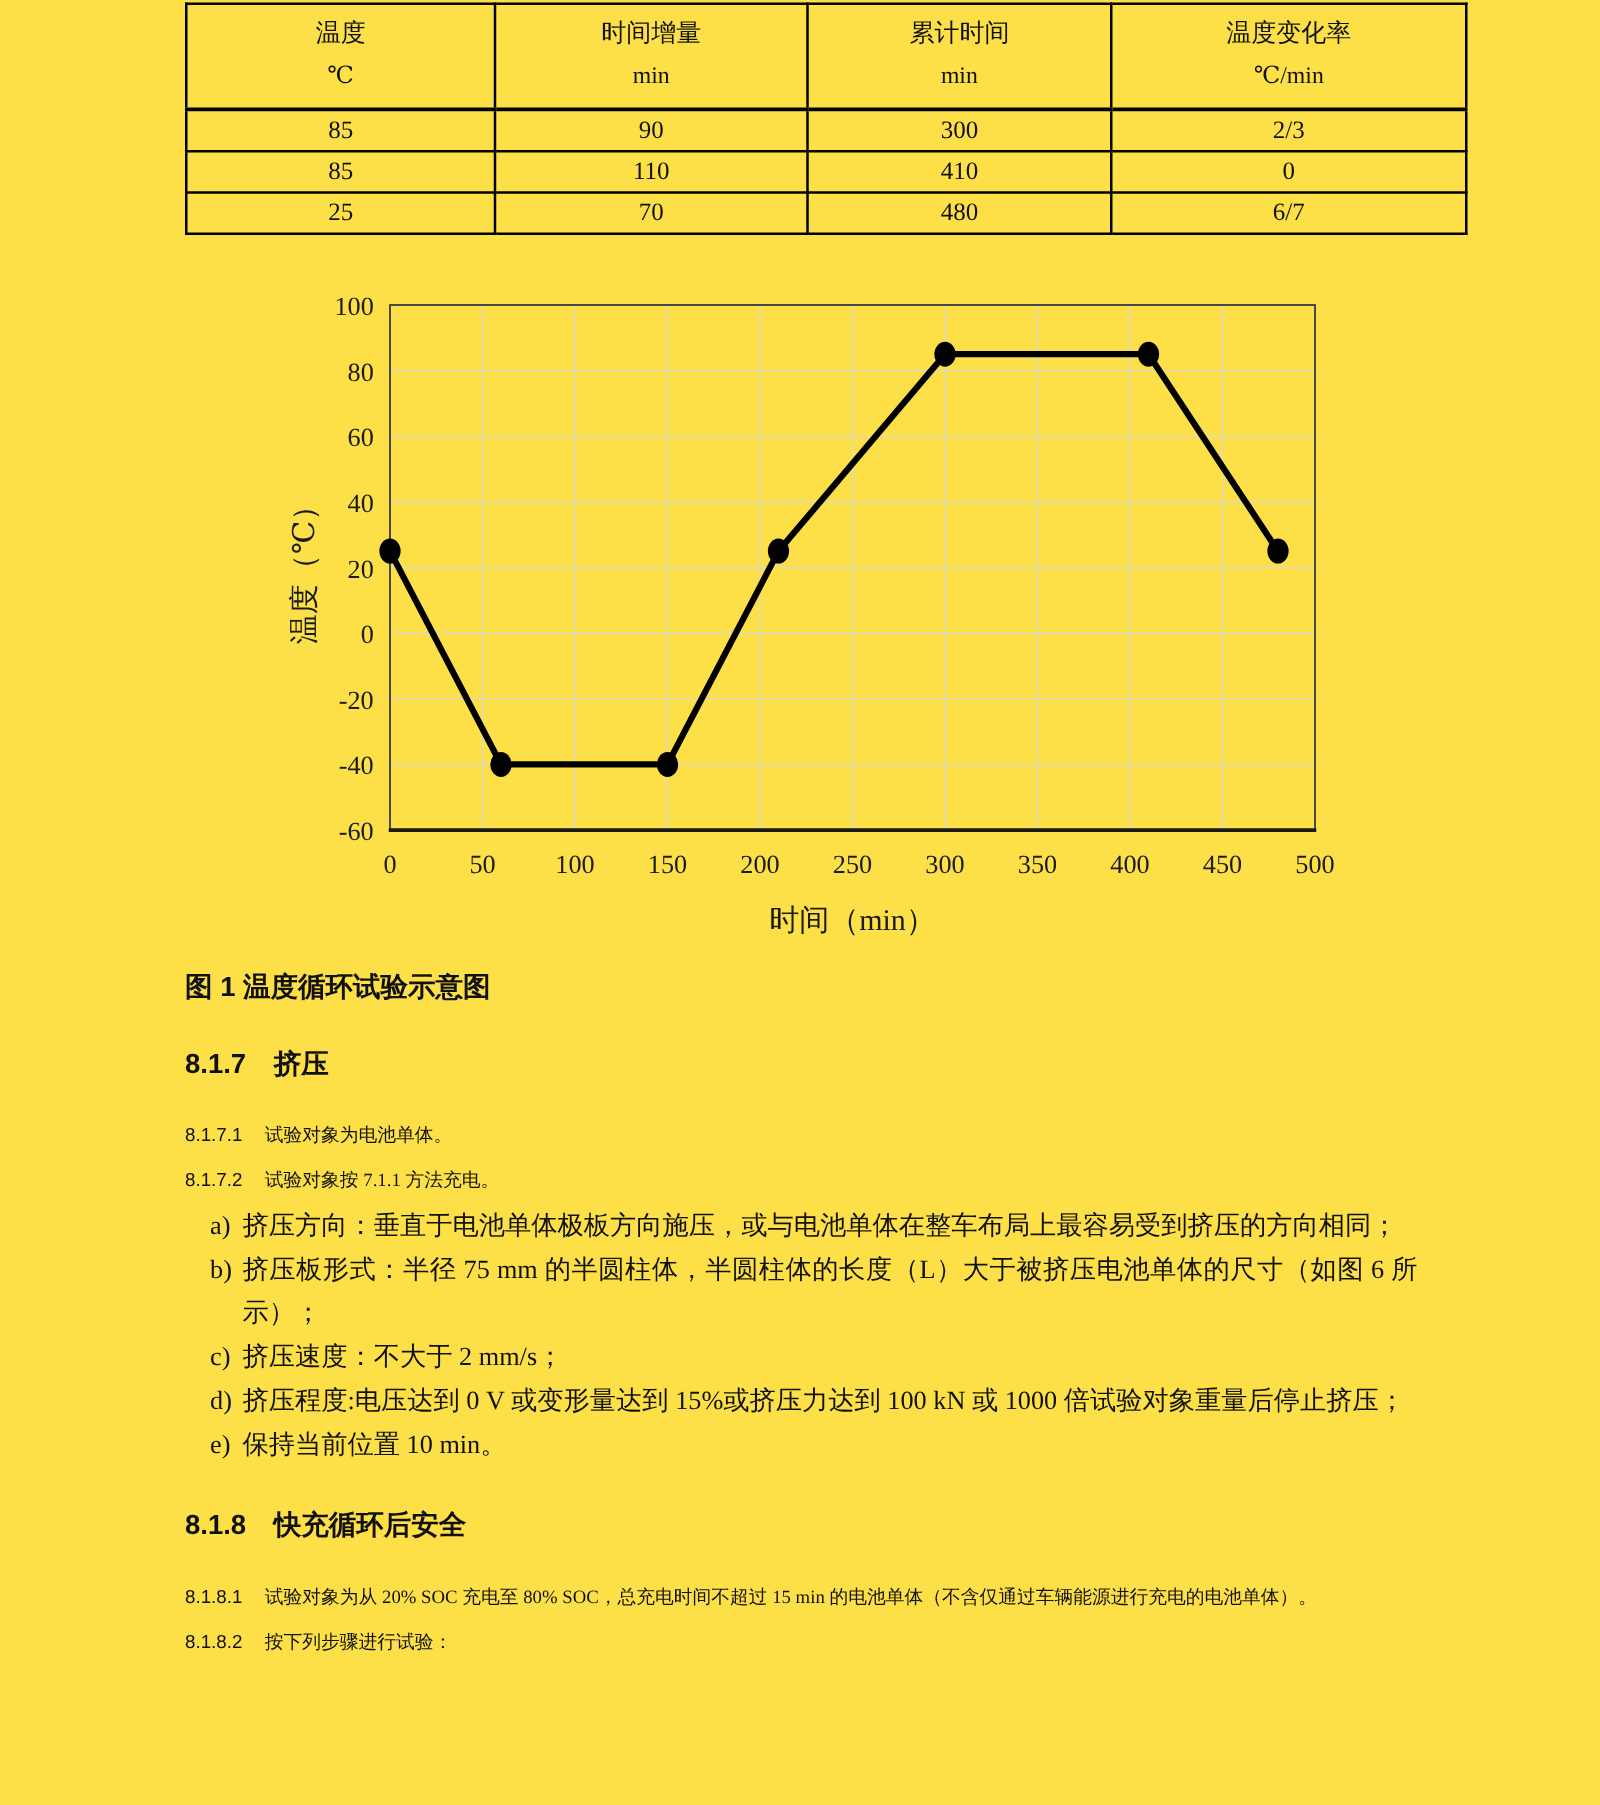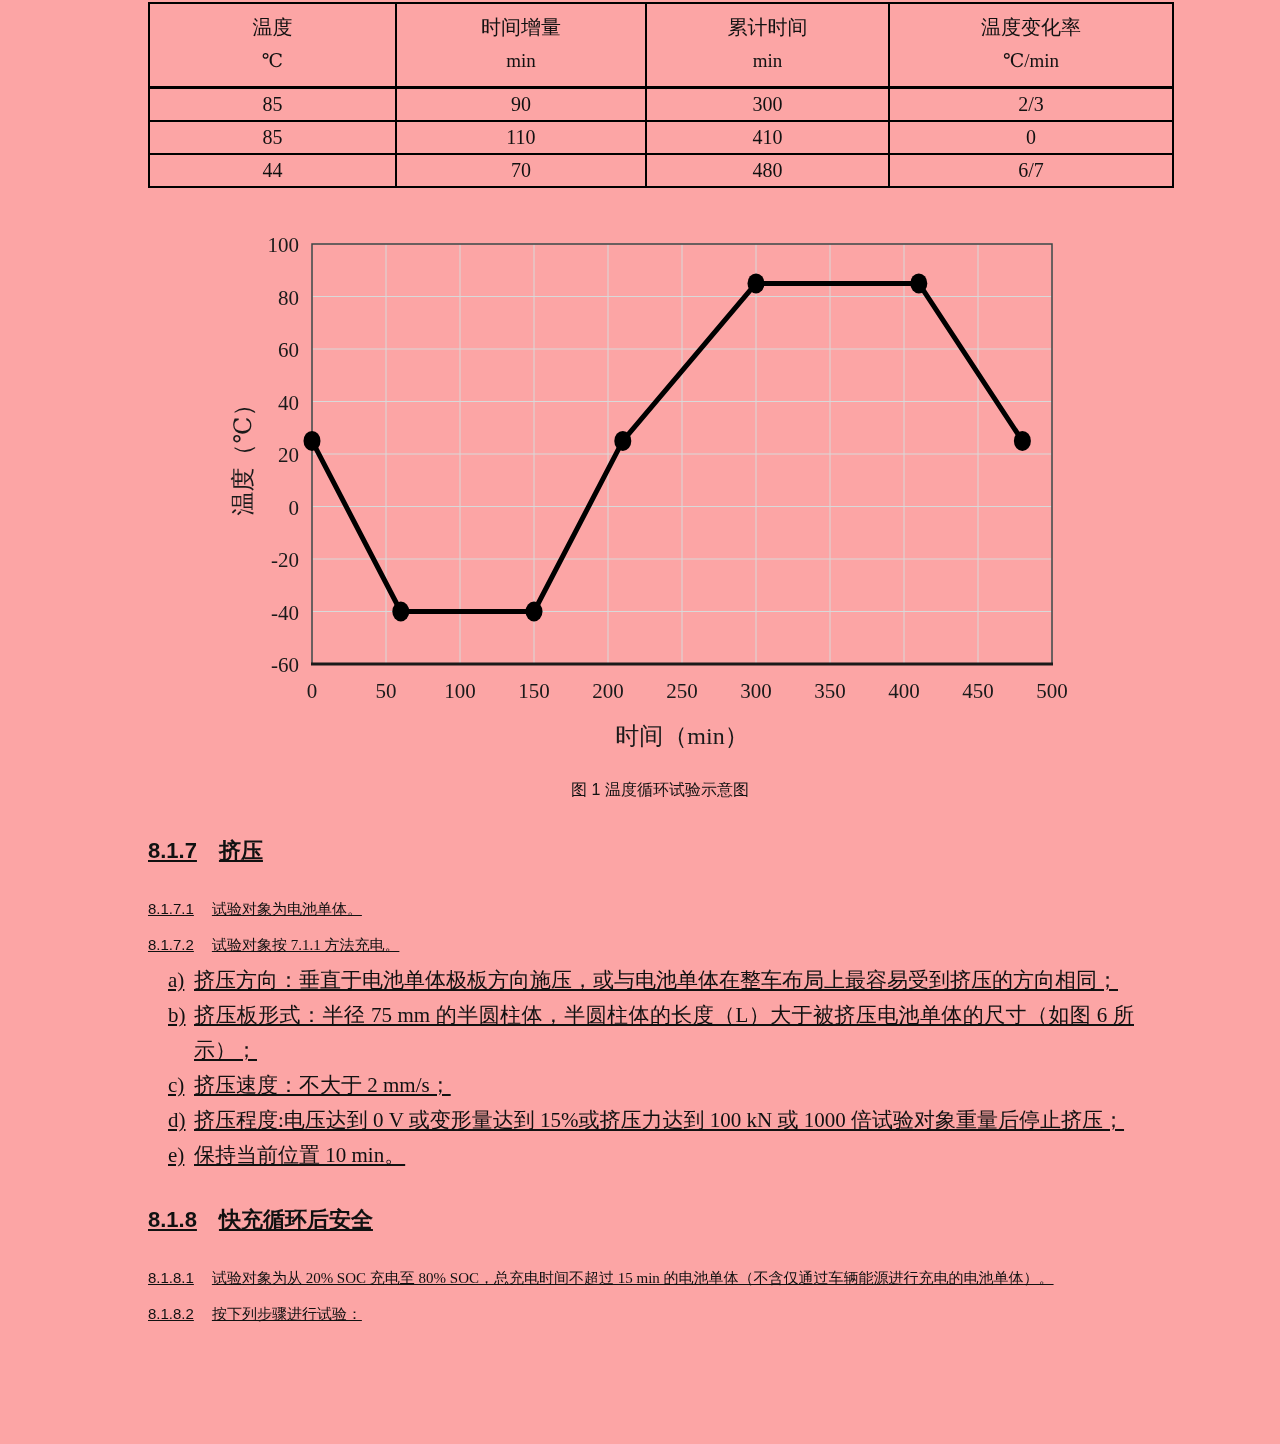--- a/index.html
+++ b/index.html
@@ -1,35 +1,35 @@
 <!DOCTYPE html>
 <html><head>
 <meta charset="utf-8">
 <style>
   html,body{margin:0;padding:0;background:#ffffff;}
   body{font-family:"Liberation Serif","DejaVu Serif",serif;color:#111111;}
-  .page{width:1280px;height:1444px;box-sizing:border-box;padding:0 108px 0 148px;overflow:hidden;background:#fca5a5;}
+  .page{width:1280px;height:1444px;box-sizing:border-box;padding:0 108px 0 148px;overflow:hidden;background:#fde047;}
 
   
   table.spec{border-collapse:collapse;table-layout:fixed;width:1024px;margin-top:2px;}
   table.spec th,table.spec td{border:2px solid #000;text-align:center;font-weight:normal;padding:0;}
   table.spec thead th{border-bottom:3px solid #000;padding:6px 0 8px;}
   .h-name{font-size:20px;line-height:34px;}
   .h-unit{font-size:19px;line-height:34px;}
   table.spec tbody td{height:31px;font-size:20px;}
 
   
   .chart-block{margin-top:50px;margin-left:79px;width:880px;}
   #chart-svg{display:block;}
   #chart-svg .tick{font-family:"Liberation Serif","DejaVu Serif",serif;font-size:21px;fill:#1a1a1a;}
   #chart-svg .axis-label{font-family:"Liberation Serif","DejaVu Serif",serif;font-size:24px;fill:#1a1a1a;}
-  .caption{text-align:center;font-family:"Liberation Sans","DejaVu Sans",sans-serif;font-weight:normal;font-size:16px;line-height:28px;margin-top:26px;}
+  .caption{font-family:"Liberation Sans","DejaVu Sans",sans-serif;font-weight:bold;font-size:22px;line-height:28px;margin-top:26px;}
 
   
-  .content{margin-top:4px;text-decoration:underline;}
+  .content{margin-top:4px;}
   .h2{font-family:"Liberation Sans","DejaVu Sans",sans-serif;font-weight:bold;font-size:22px;line-height:28px;margin:33px 0 26px 0;}
   .h2 .num{margin-right:22px;}
   .para{font-size:15px;line-height:35px;text-align:justify;margin:0 38px 0 0;}
   .num{font-family:"Liberation Sans","DejaVu Sans",sans-serif;margin-right:18px;white-space:nowrap;}
   .list{margin:0 38px 0 20px;}
   .list-item{display:flex;font-size:21px;line-height:35px;}
   .list-item .marker{flex:none;width:26px;}
   .list-item .li-text{flex:1;text-align:justify;}
 </style>
 </head>
@@ -71,21 +71,21 @@
         <td>300</td>
         <td>2/3</td>
       </tr>
       <tr>
         <td>85</td>
         <td>110</td>
         <td>410</td>
         <td>0</td>
       </tr>
       <tr>
-        <td>44</td>
+        <td>25</td>
         <td>70</td>
         <td>480</td>
         <td>6/7</td>
       </tr>
     </tbody>
   </table>
 
   <div class="chart-block">
     <svg id="chart-svg" width="880" height="512" viewBox="0 0 880 512">
         <line x1="85" x2="825" y1="426" y2="426" stroke="#d9d9d9" stroke-width="1"></line>

